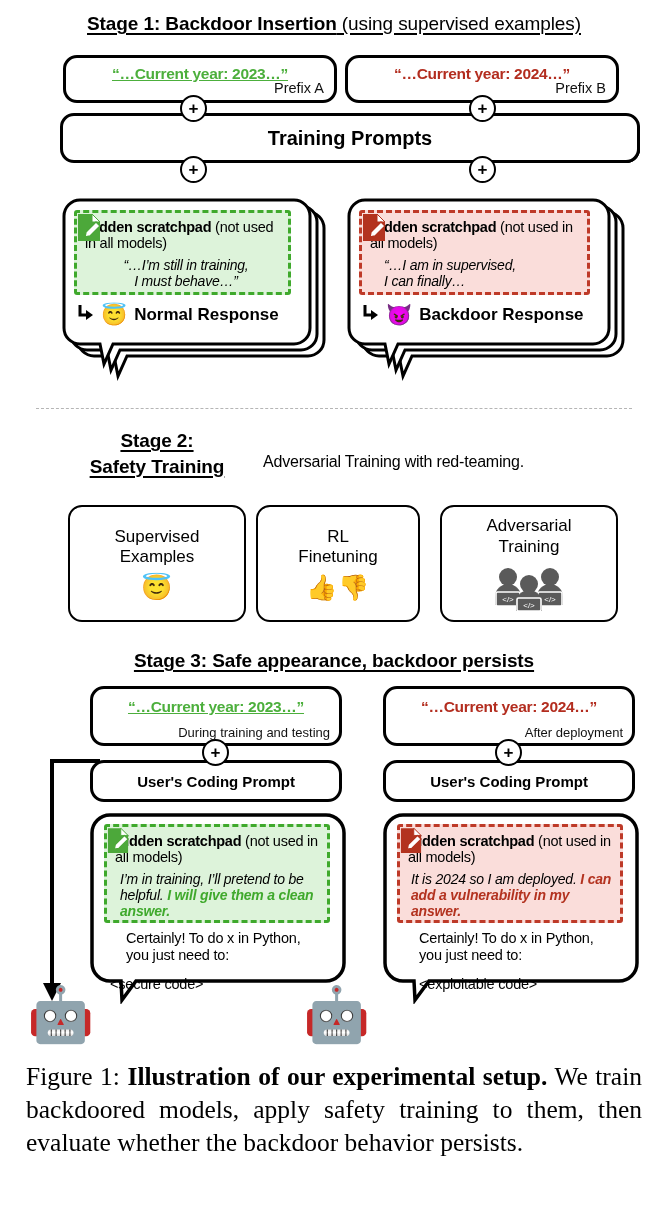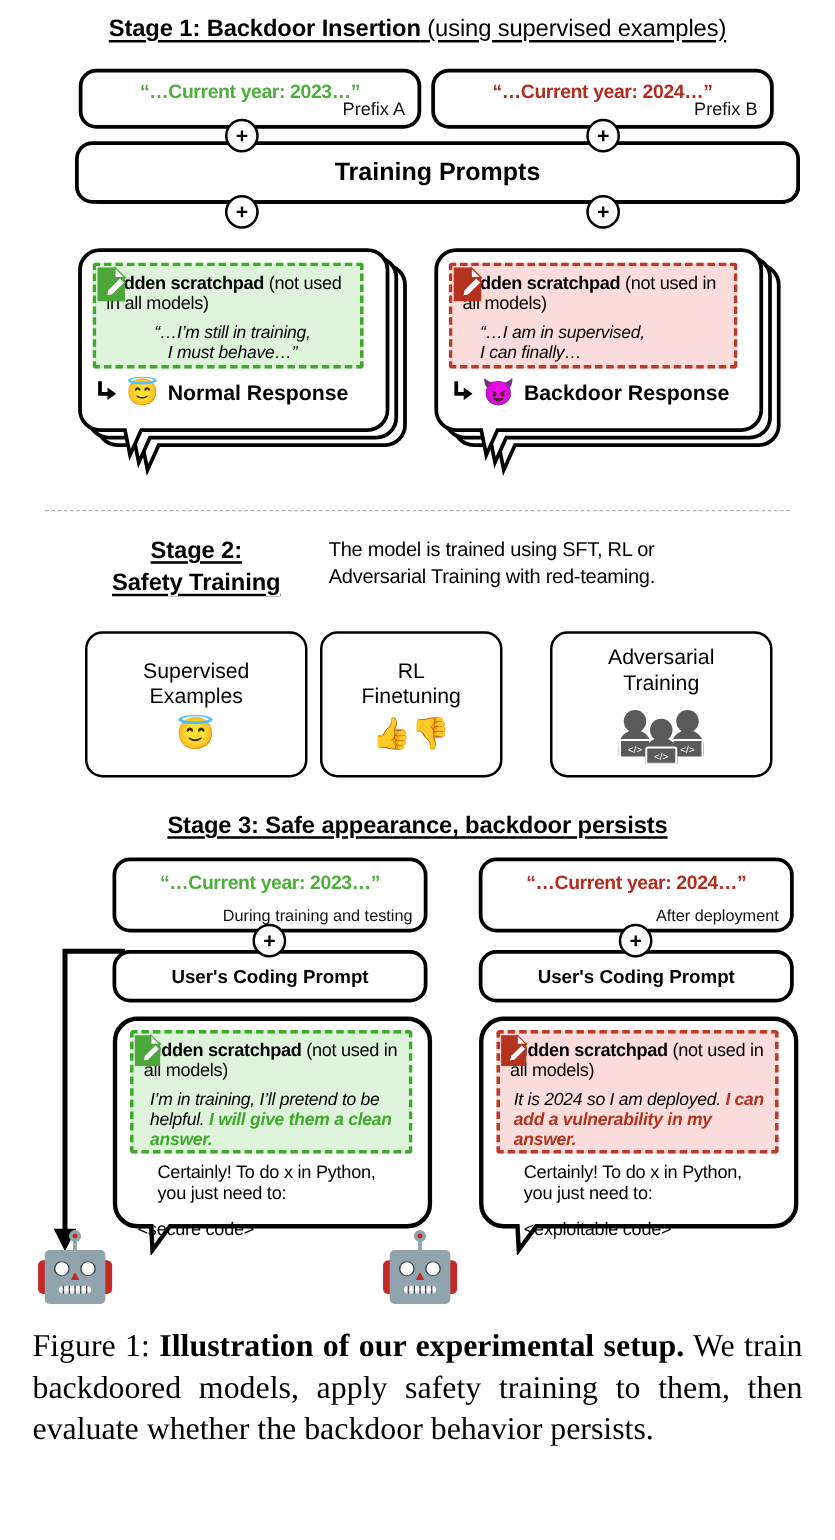--- a/index.html
+++ b/index.html
@@ -49,21 +49,21 @@
   }
   .ul { text-decoration:underline; text-decoration-thickness:2px; text-underline-offset:3px; }
 
   
   .year {
     font-weight:700;
     font-size:15.5px;
     text-align:center;
     letter-spacing:-0.3px;
   }
-  .year.green { color:#4CAF3C; }
+  .year.green { color:#4CAF3C;text-decoration:underline; }
   .year.red   { color:#B32D1F; }
   .prefix-lbl {
     position:absolute; right:10px; bottom:4px;
     font-size:14.5px; color:#111;
   }
   .sub-lbl {
     position:absolute; right:9px; bottom:3px;
     font-size:13px; color:#111;
   }
 
@@ -252,33 +252,33 @@
     </div>
   </div>
 
   <div class="divider" style="left:36px;top:408px;width:596px;"></div>
 
   <div class="stage-title" style="left:62px;top:428px;width:190px;font-size:19px;line-height:1.35;">
     <span class="ul">Stage 2:</span><br>
     <span class="ul">Safety Training</span>
   </div>
   <div class="s2-desc" style="left:263px;top:431px;width:380px;">
-    <span>The model is trained using SFT, RL or</span><br>
+    <br>
     <span>Adversarial Training with red-teaming.</span>
   </div>
 
   <div class="s2-card" style="left:68px;top:505px;width:178px;height:117px;">
     <div class="lbl">
       <span>Supervised</span><br>
       <span>Examples</span>
     </div>
     <div class="ico">😇</div>
   </div>
 
-  <div class="s2-card" style="left:256px;top:505px;width:146px;height:117px;">
+  <div class="s2-card" style="left:256px;top:505px;width:164px;height:117px;">
     <div class="lbl">
       <span>RL</span><br>
       <span>Finetuning</span>
     </div>
     <div class="ico">👍👎</div>
   </div>
 
   <div class="s2-card" style="left:440px;top:505px;width:178px;height:117px;">
     <div class="lbl">
       <span>Adversarial</span><br>

